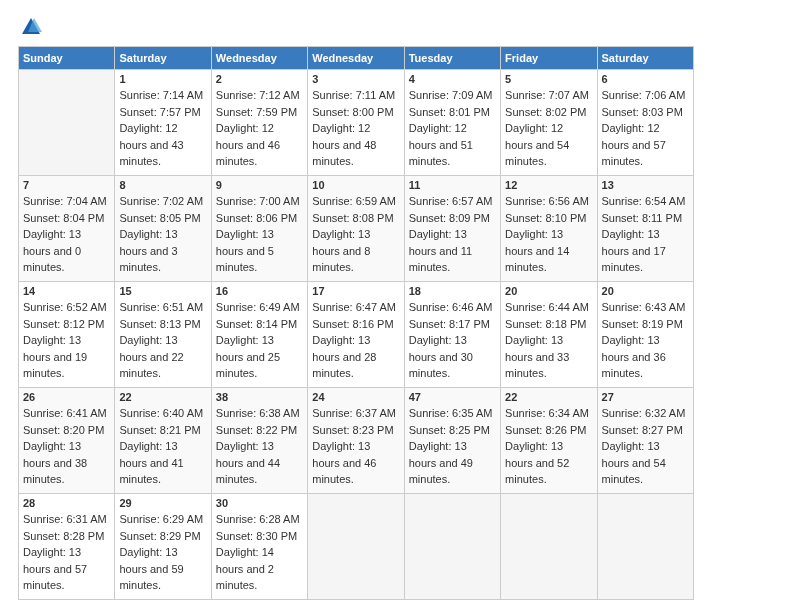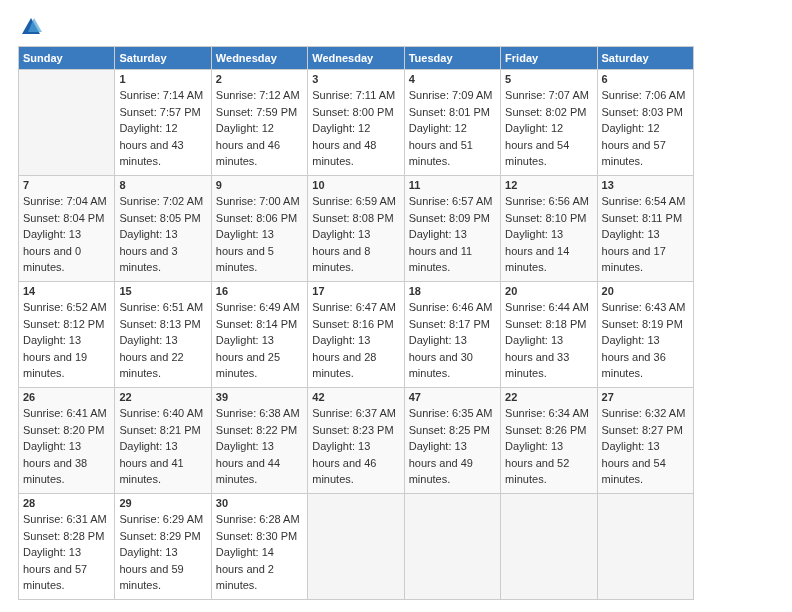--- a/index.html
+++ b/index.html
@@ -229,25 +229,25 @@
         <tr>
           <td>
             <span class="day-num">26</span>
             <div class="day-info">Sunrise: 6:41 AM<br>Sunset: 8:20 PM<br>Daylight: 13 hours and 38 minutes.</div>
           </td>
           <td>
             <span class="day-num">22</span>
             <div class="day-info">Sunrise: 6:40 AM<br>Sunset: 8:21 PM<br>Daylight: 13 hours and 41 minutes.</div>
           </td>
           <td>
-            <span class="day-num">39</span>
+            <span class="day-num">38</span>
             <div class="day-info">Sunrise: 6:38 AM<br>Sunset: 8:22 PM<br>Daylight: 13 hours and 44 minutes.</div>
           </td>
           <td>
-            <span class="day-num">42</span>
+            <span class="day-num">24</span>
             <div class="day-info">Sunrise: 6:37 AM<br>Sunset: 8:23 PM<br>Daylight: 13 hours and 46 minutes.</div>
           </td>
           <td>
             <span class="day-num">47</span>
             <div class="day-info">Sunrise: 6:35 AM<br>Sunset: 8:25 PM<br>Daylight: 13 hours and 49 minutes.</div>
           </td>
           <td>
             <span class="day-num">22</span>
             <div class="day-info">Sunrise: 6:34 AM<br>Sunset: 8:26 PM<br>Daylight: 13 hours and 52 minutes.</div>
           </td>

